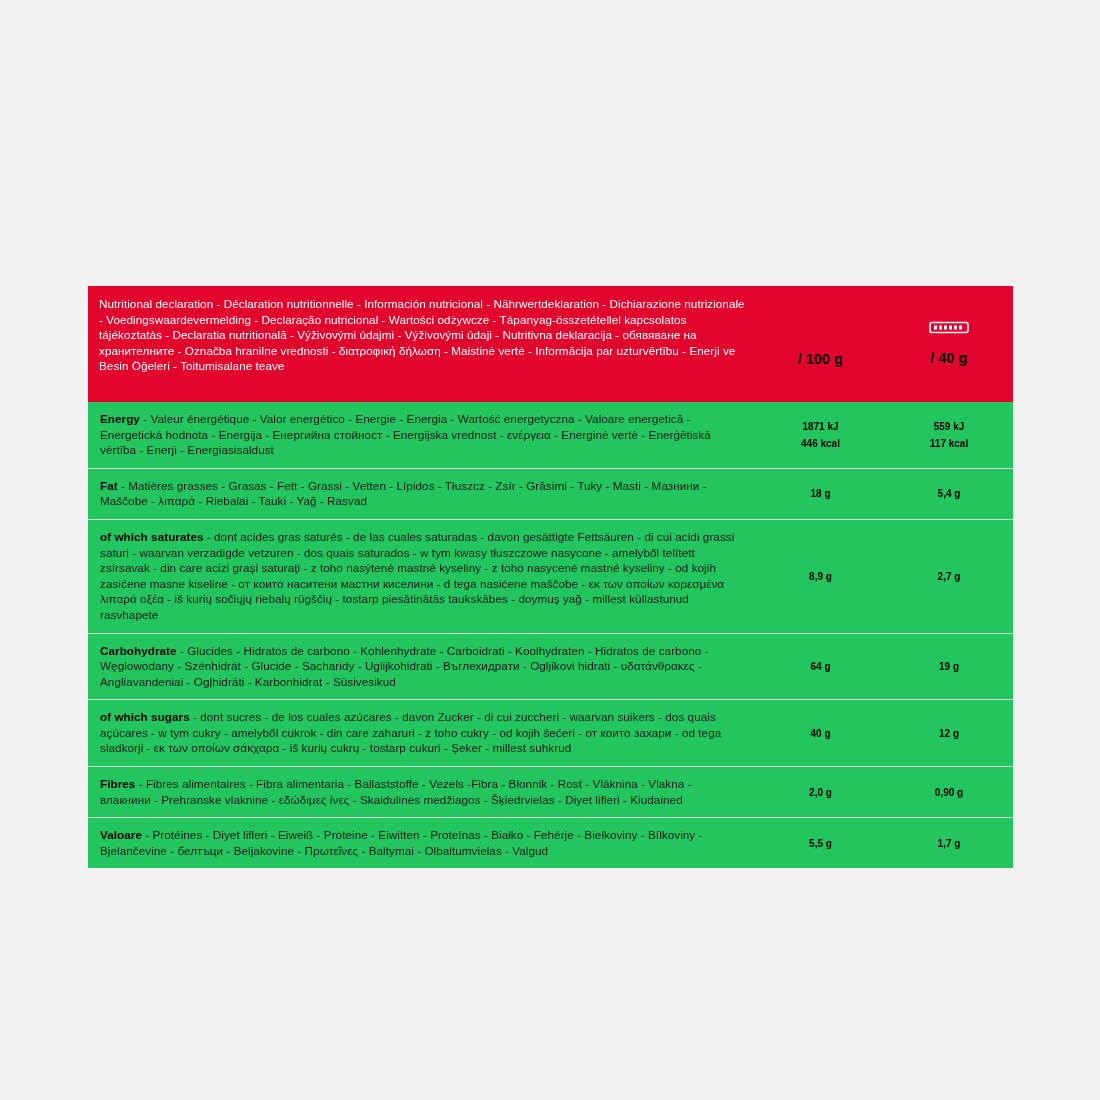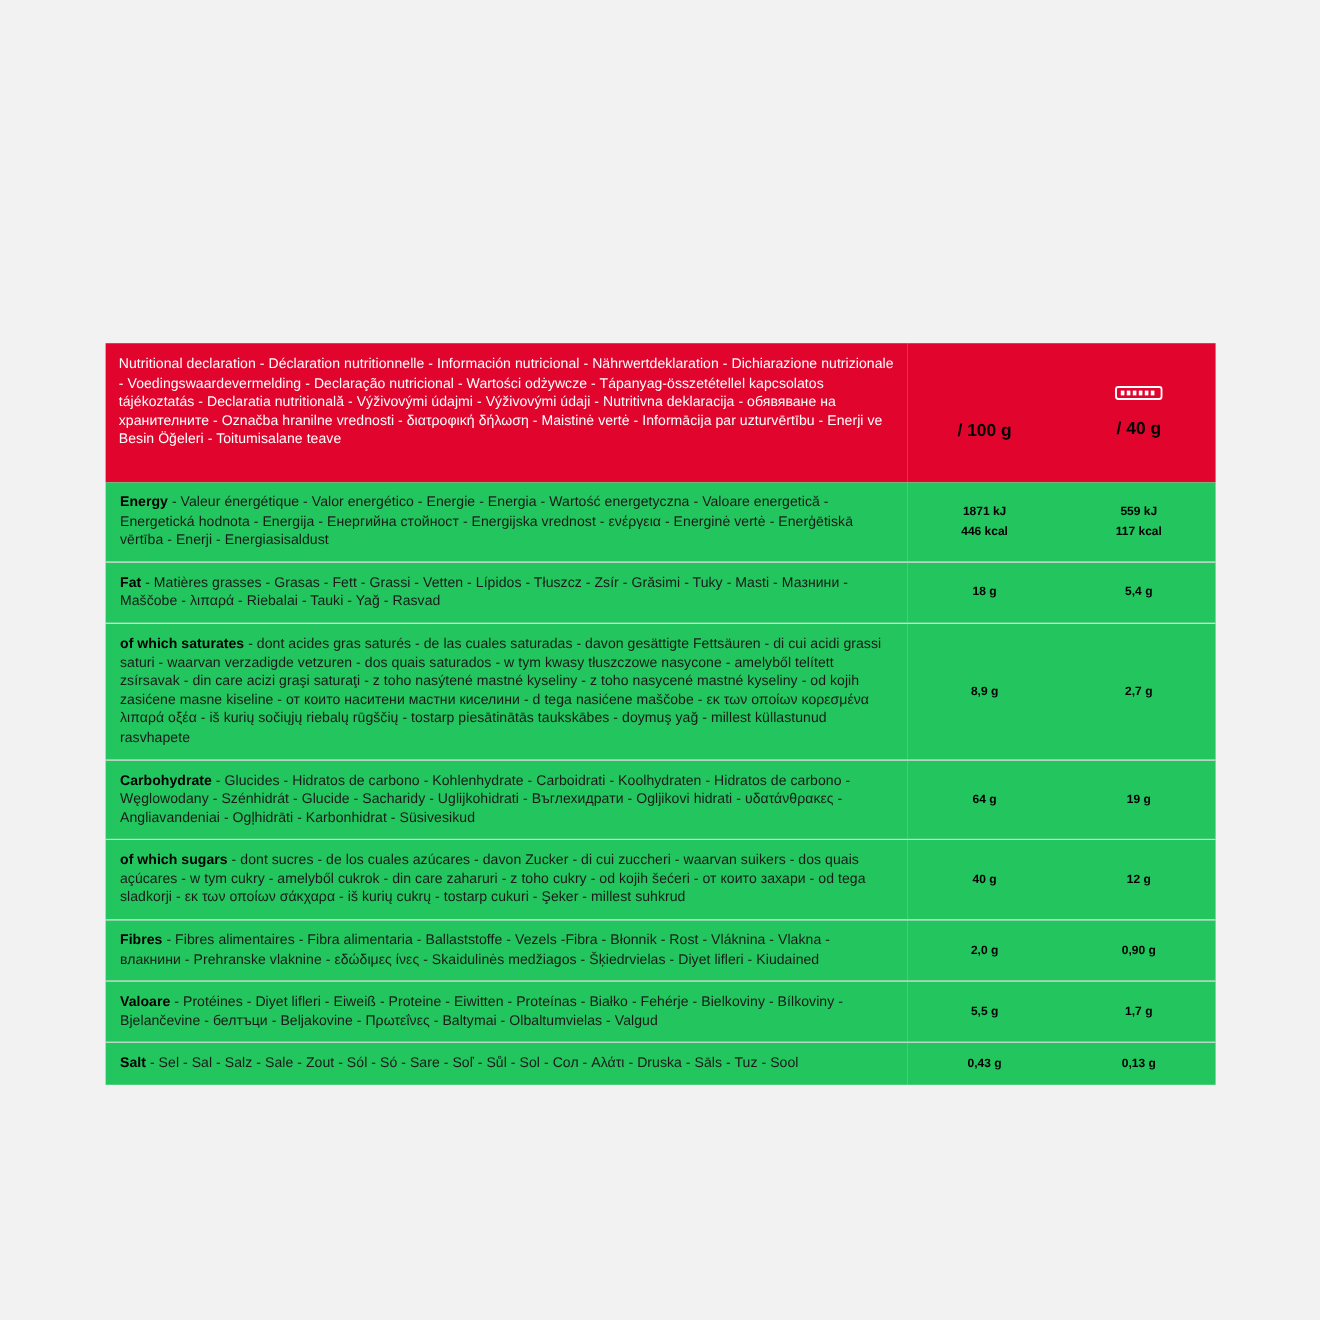--- a/index.html
+++ b/index.html
@@ -170,23 +170,18 @@
           <td class="val"><span>2,0 g</span></td>
           <td class="val"><span>0,90 g</span></td>
         </tr>
 
         <tr>
           <td class="label"><b>Valoare</b><span> - Protéines - Diyet lifleri - Eiweiß - Proteine - Eiwitten - Proteínas - Białko - Fehérje - Bielkoviny - Bílkoviny - Bjelančevine - белтъци - Beljakovine - Πρωτεΐνες - Baltymai - Olbaltumvielas - Valgud</span></td>
           <td class="val"><span>5,5 g</span></td>
           <td class="val"><span>1,7 g</span></td>
         </tr>
 
-        <tr>
-          <td class="label"><b>Salt</b><span> - Sel - Sal - Salz - Sale - Zout - Sól - Só - Sare - Soľ - Sůl - Sol - Сол - Αλάτι - Druska - Sāls - Tuz - Sool</span></td>
-          <td class="val"><span>0,43 g</span></td>
-          <td class="val"><span>0,13 g</span></td>
-        </tr>
 
       </tbody>
     </table>
   </div>
 
 </div>
 
 </body></html>

